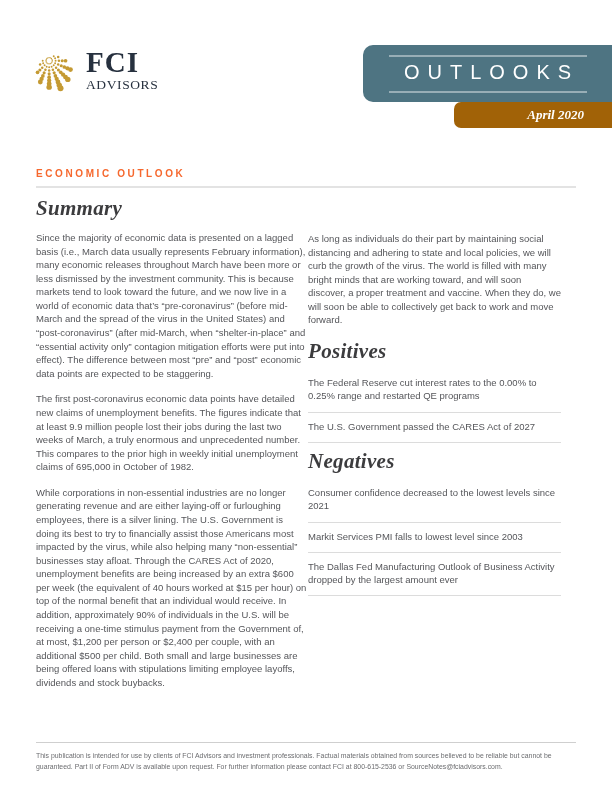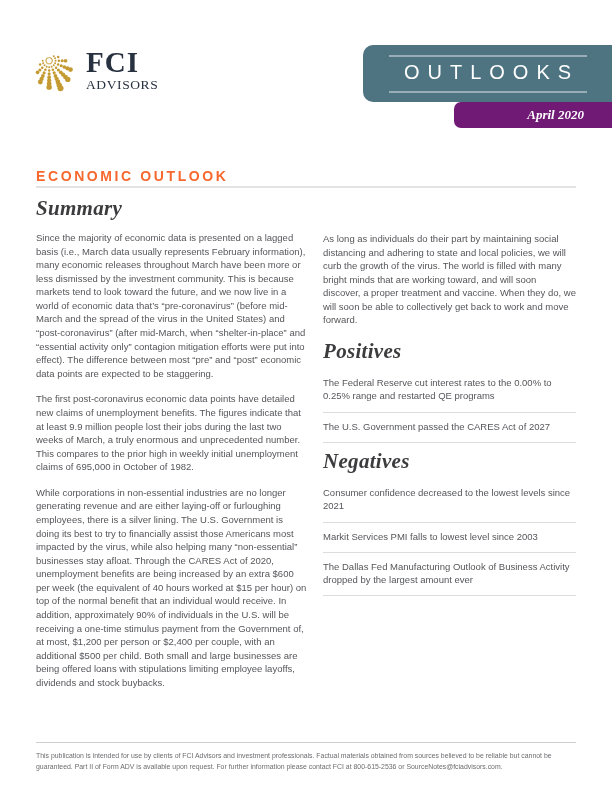--- a/index.html
+++ b/index.html
@@ -34,29 +34,29 @@
     position:absolute;left:454px;top:102px;width:158px;height:26px;
     background:#f6682e;border-radius:7px 0 0 7px;box-sizing:border-box;
     display:flex;align-items:center;justify-content:flex-end;padding-right:28px;
     color:#ffffff;font-family:"Liberation Serif","DejaVu Serif",serif;
     font-style:italic;font-weight:700;font-size:13px;
   }
 
   
   .section-title{
     position:absolute;left:36px;top:168px;
-    color:#f6682e;font-weight:700;font-size:14px;letter-spacing:2.6px;
+    color:#f6682e;font-weight:700;font-size:10px;letter-spacing:2.6px;
   }
   .section-rule{
     position:absolute;left:36px;top:186px;width:540px;height:0;
     border-top:2px solid #e3e3e3;
   }
 
   
-  .columns{position:absolute;left:36px;top:194px;width:540px;display:flex;gap:15px;}
+  .columns{position:absolute;left:36px;top:194px;width:540px;display:flex;}
   .col-left{width:272px;}
   .col-right{width:253px;padding-top:38px;box-sizing:border-box;}
 
   h2.script-head{
     font-family:"Liberation Serif","DejaVu Serif",serif;font-style:italic;
     font-weight:600;font-size:21px;color:#3c3c3e;margin:2px 0 10px 0;letter-spacing:0.3px;
   }
   p.body{font-size:9.5px;line-height:1.43;color:#55565a;margin:0 0 12px 0;}
 
   .rule-list{list-style:none;margin:6px 0 6px 0;padding:0;}
@@ -153,21 +153,21 @@
     <span class="logo-text" style="color: rgb(39, 49, 63);">
       <div class="logo-fci">FCI</div>
       <div class="logo-advisors">ADVISORS</div>
     </span>
   </div>
 
   <div class="outlooks-banner" style="background: rgb(78, 116, 130);">
     <div class="outlooks-inner">OUTLOOKS</div>
   </div>
 
-  <div class="date-banner" style="background: #701a75;">
+  <div class="date-banner" style="background: #a16207;">
     <span>April 2020</span>
   </div>
 
   <div class="section-title" style="color: rgb(246, 104, 46);">ECONOMIC OUTLOOK</div>
   <div class="section-rule"></div>
 
   <div class="columns">
 
     <div class="col-left">
       <h2 class="script-head">Summary</h2>

